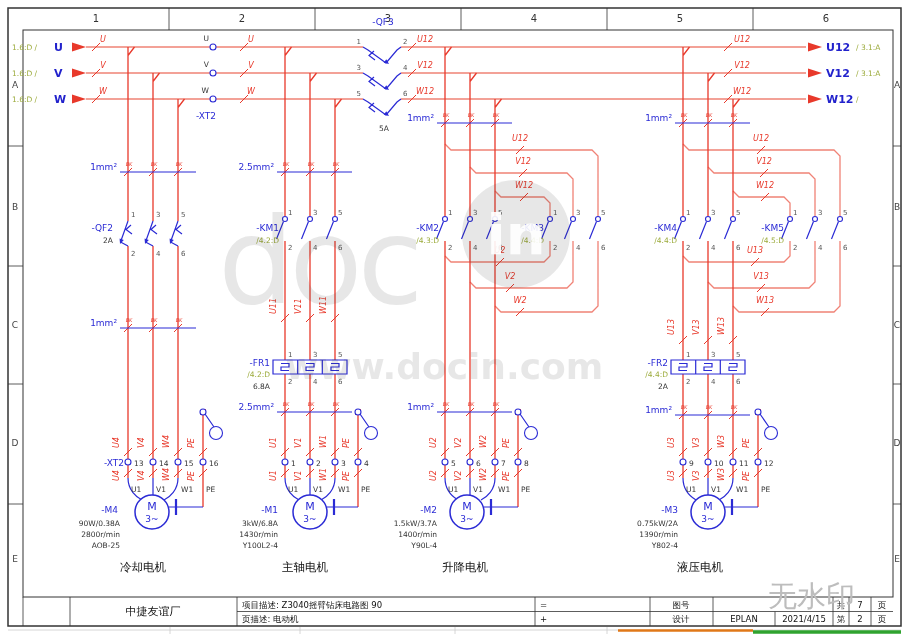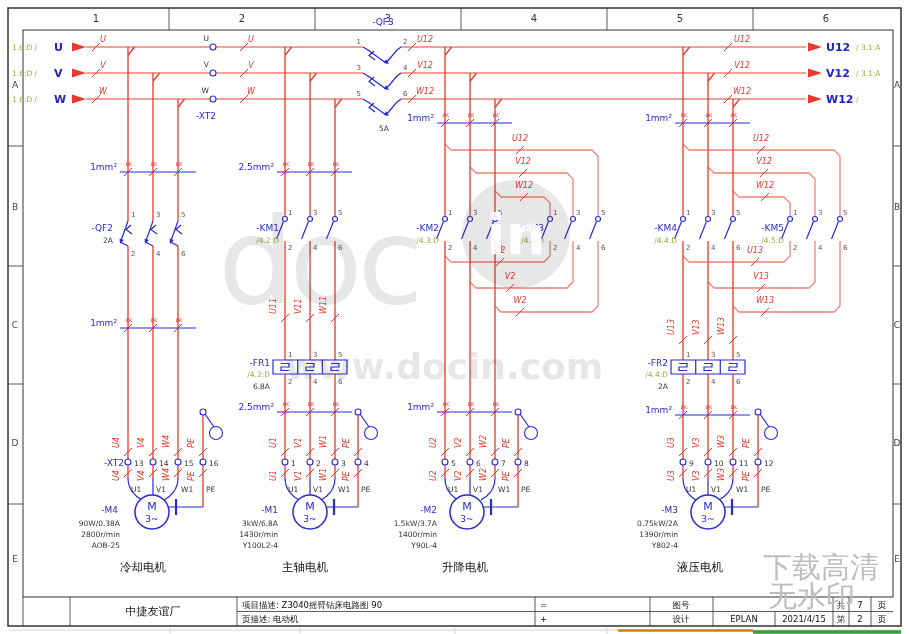--- a/index.html
+++ b/index.html
@@ -520,15 +520,14 @@
   <text class="tb" text-anchor="middle" x="841" y="622">第</text>
   <text class="tb" text-anchor="middle" x="860" y="622">2</text>
   <text class="tb" text-anchor="middle" x="882" y="622">页</text>
 </svg>
 
 <div class="wm wm-doc">doc</div>
 <div class="wm wm-logo">
       <span>in</span>
     </div>
 <div class="wm wm-url">www.docin.com</div>
-<div class="wm wm-dl1">下载高清</div>
 <div class="wm wm-dl2">无水印</div>
 </div>
 
 </body></html>

